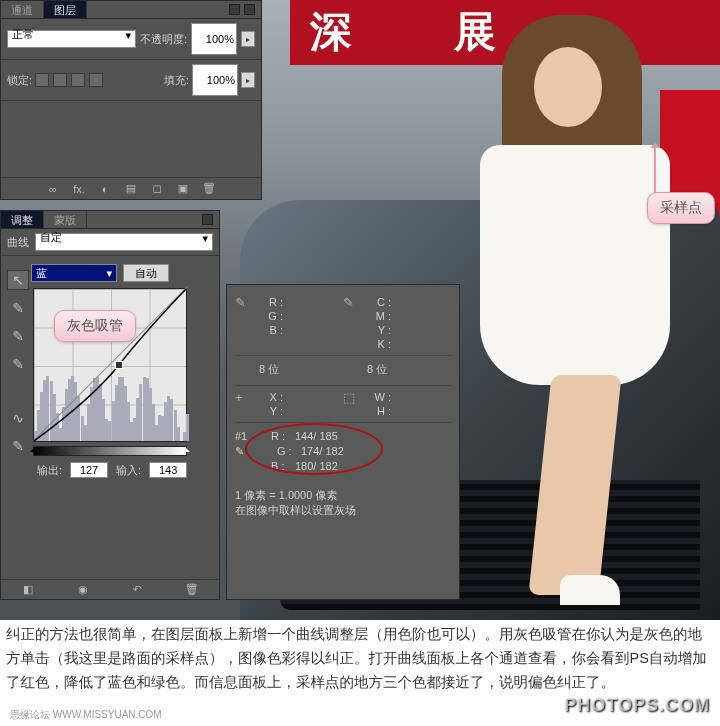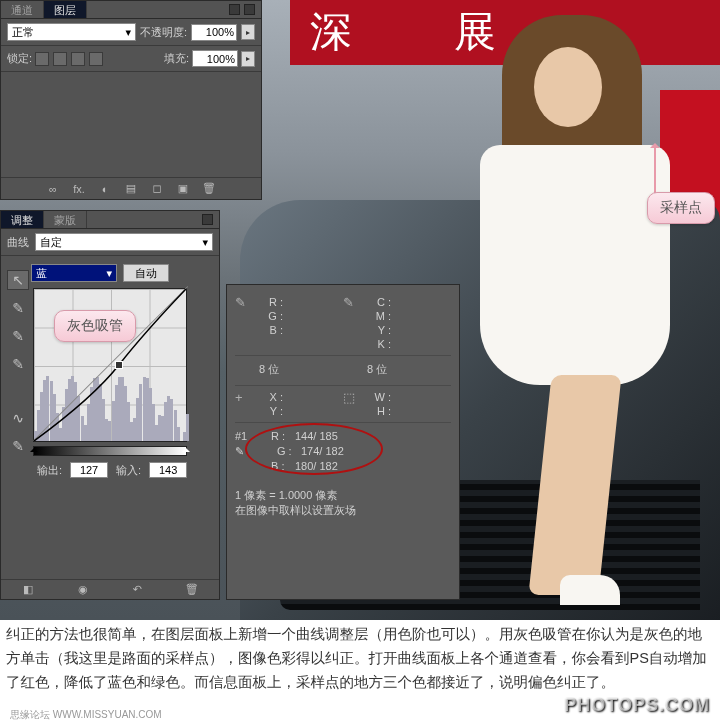--- a/index.html
+++ b/index.html
@@ -7,34 +7,34 @@
 .photo-bg { position: absolute; left: 0; top: 0; width: 720px; height: 620px; background: linear-gradient(to bottom, #a8b0b8 0%, #8a929a 25%, #6a7278 45%, #556066 60%, #4a5258 100%); }
 .red-carpet { position: absolute; right: 0; top: 90px; width: 60px; height: 530px; background: #c41020; }
 .car-body { position: absolute; left: 240px; top: 200px; width: 480px; height: 420px; background: linear-gradient(135deg, #6a7680 0%, #3a4248 50%, #1a1e22 100%); border-radius: 60px 20px 0 0; }
 .car-grille { position: absolute; left: 280px; top: 480px; width: 420px; height: 130px; background: repeating-linear-gradient(0deg, #0a0c0e 0 6px, #1a1e22 6px 12px); border-radius: 20px 0 0 10px; }
 .model { position: absolute; left: 450px; top: 15px; width: 260px; height: 590px; }
 .hair { position: absolute; left: 52px; top: 0; width: 140px; height: 200px; background: #6a4a2a; border-radius: 60px 60px 40px 40px; }
 .face { position: absolute; left: 84px; top: 32px; width: 68px; height: 80px; background: #e8c8a8; border-radius: 50%; }
 .dress { position: absolute; left: 30px; top: 130px; width: 190px; height: 240px; background: #f8f6f2; border-radius: 20px 20px 60px 60px; }
 .legs { position: absolute; left: 90px; top: 360px; width: 70px; height: 220px; background: #e8c8a8; border-radius: 10px; transform: skewX(-6deg); }
 .shoes { position: absolute; left: 110px; top: 560px; width: 60px; height: 30px; background: #f8f6f2; border-radius: 10px 20px 0 0; }
-.banner { position: absolute; left: 290px; top: 0; width: 430px; height: 65px; background: #b01020; color: #fff; font-size: 42px; font-weight: normal; padding: 4px 20px; letter-spacing: 6px; }
+.banner { position: absolute; left: 290px; top: 0; width: 430px; height: 65px; background: #b01020; color: #fff; font-size: 42px; font-weight: bold; padding: 4px 20px; letter-spacing: 6px; }
 
 .panel { position: absolute; background: #535353; border: 1px solid #2a2a2a; color: #d0d0d0; font-size: 11px; }
 .panel-header { background: #535353; display: flex; border-bottom: 1px solid #2a2a2a; height: 18px; }
 .tab { padding: 2px 10px; border-right: 1px solid #3a3a3a; color: #a0a0a0; }
 .tab.active { background: #0f172a; color: #e0e0e0; }
 .panel-close { margin-left: auto; padding: 0 6px; display: flex; gap: 4px; align-items: center; }
 .mini-btn { width: 11px; height: 11px; background: #3a3a3a; border: 1px solid #222; display: inline-block; }
 
 
 #layers-panel { left: 0; top: 0; width: 262px; height: 200px; }
 .blend-row { display: flex; align-items: center; padding: 4px 6px; gap: 4px; background: #535353; border-bottom: 1px solid #3a3a3a; }
-.blend-select { flex: 1; background: #fff; color: #000; height: 18px; border: 1px solid #888; padding: 5px 4px; display: flex; justify-content: space-between; align-items: center; }
-.opacity-input { width: 46px; background: #fff; color: #000; height: 17px; border: 1px solid #888; text-align: right; padding-right: 2px; display: flex; align-items: center; justify-content: flex-end; }
+.blend-select { flex: 1; background: #fff; color: #000; height: 18px; border: 1px solid #888; padding: 5px 4px; display: flex; justify-content: space-between; align-items: flex-end; }
+.opacity-input { width: 46px; background: #fff; color: #000; height: 32px; border: 1px solid #888; text-align: right; padding-right: 2px; display: flex; align-items: center; justify-content: flex-end; }
 .arrow-btn { width: 14px; height: 16px; background: #dadada; border: 1px solid #888; display: flex; align-items: center; justify-content: center; font-size: 8px; color: #333; }
 .lock-row { display: flex; align-items: center; padding: 4px 6px; gap: 3px; background: #535353; border-bottom: 1px solid #3a3a3a; }
 .lock-icons { display: flex; gap: 4px; }
 .lock-ico { width: 14px; height: 14px; background: #6a6a6a; border: 1px solid #3a3a3a; }
 .layer-list { background: #6a6a6a; }
 .layer-row { display: flex; align-items: center; height: 34px; border-bottom: 1px solid #4a4a4a; padding: 0 4px; gap: 6px; }
 .layer-row.selected { background: #284a7a; color: #fff; }
 .eye-col { width: 18px; height: 18px; background: #5a5a5a; border: 1px solid #3a3a3a; display: flex; align-items: center; justify-content: center; }
 .thumb { width: 28px; height: 26px; background: #888; border: 1px solid #222; }
 .thumb.curves { background: #e0e0e0; position: relative; }

